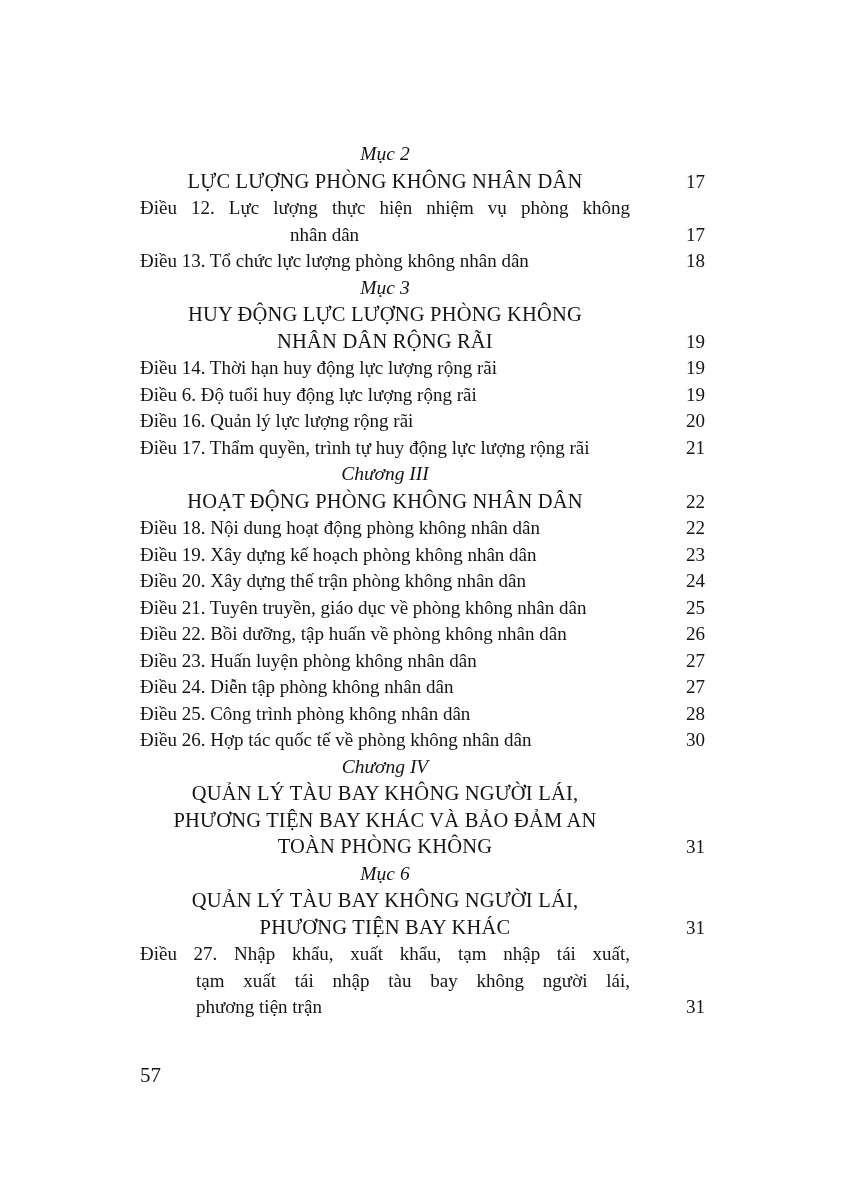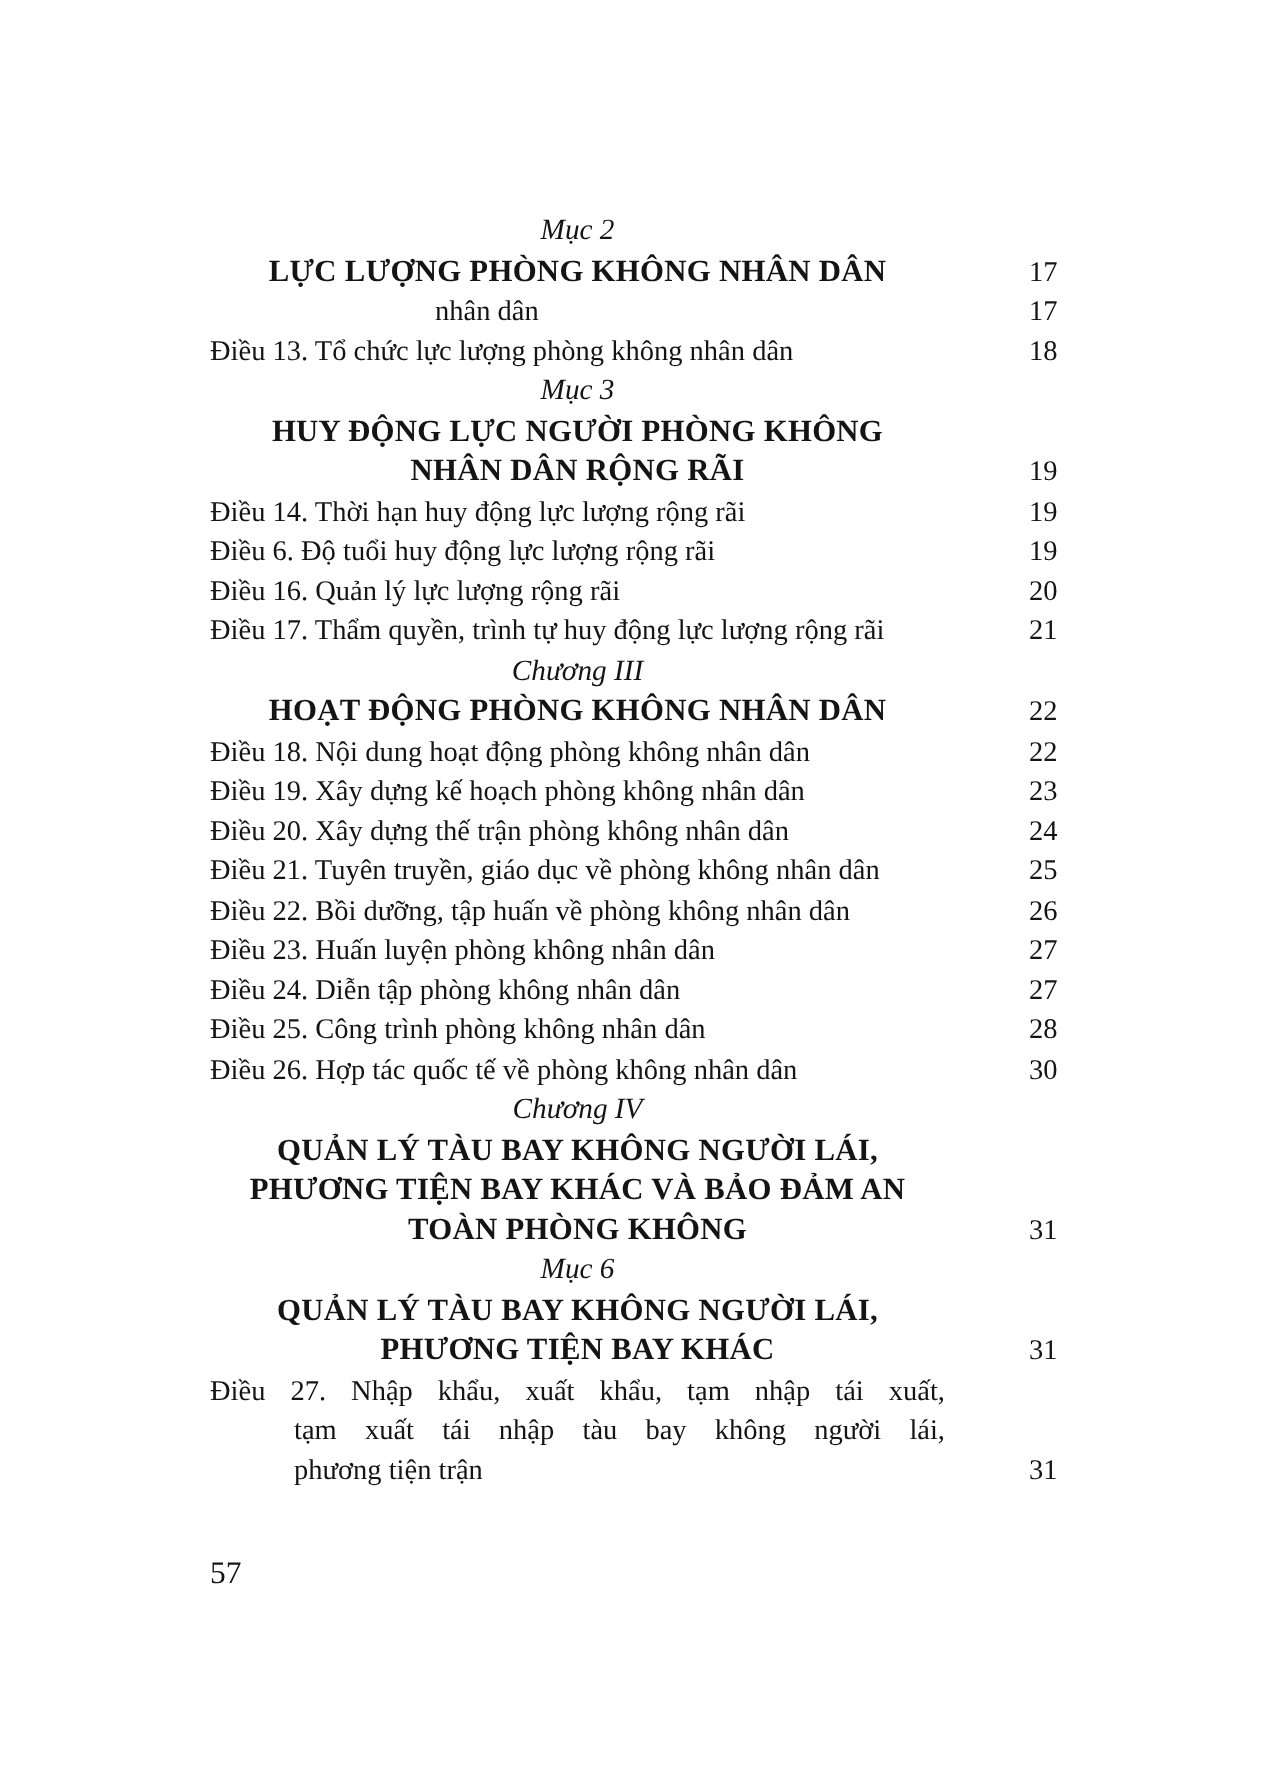--- a/index.html
+++ b/index.html
@@ -39,21 +39,21 @@
   }
   
   .muc .text {
     text-align: center;
     font-style: italic;
     font-size: 19.5px;
   }
   
   .heading .text {
     text-align: center;
-    font-weight: bold;
+    font-weight: normal;
     font-size: 20.5px;
     letter-spacing: 0.2px;
   }
   .heading .pagecol {
     font-weight: normal;
   }
   
   .entry .text { }
   .cont { padding-left: 56px; }
   .cont-deep { padding-left: 150px; }
@@ -80,39 +80,43 @@
         </div>
       </div>
       <div class="row heading">
         <div class="line">
           <span class="text">LỰC LƯỢNG PHÒNG KHÔNG NHÂN DÂN</span>
           <span class="pagecol">17</span>
         </div>
       </div>
       <div class="row entry">
         <div class="line">
+          <span class="text justify">Điều 12. Lực lượng thực hiện nhiệm vụ phòng không</span>
+          <span class="pagecol"></span>
+        </div>
+        <div class="line">
           <span class="text cont-deep">nhân dân</span>
           <span class="pagecol">17</span>
         </div>
       </div>
       <div class="row entry">
         <div class="line">
           <span class="text">Điều 13. Tổ chức lực lượng phòng không nhân dân</span>
           <span class="pagecol">18</span>
         </div>
       </div>
       <div class="row muc">
         <div class="line">
           <span class="text">Mục 3</span>
           <span class="pagecol"></span>
         </div>
       </div>
       <div class="row heading">
         <div class="line">
-          <span class="text">HUY ĐỘNG LỰC NGƯỜI PHÒNG KHÔNG</span>
+          <span class="text">HUY ĐỘNG LỰC LƯỢNG PHÒNG KHÔNG</span>
           <span class="pagecol"></span>
         </div>
         <div class="line">
           <span class="text">NHÂN DÂN RỘNG RÃI</span>
           <span class="pagecol">19</span>
         </div>
       </div>
       <div class="row entry">
         <div class="line">
           <span class="text">Điều 14. Thời hạn huy động lực lượng rộng rãi</span>

